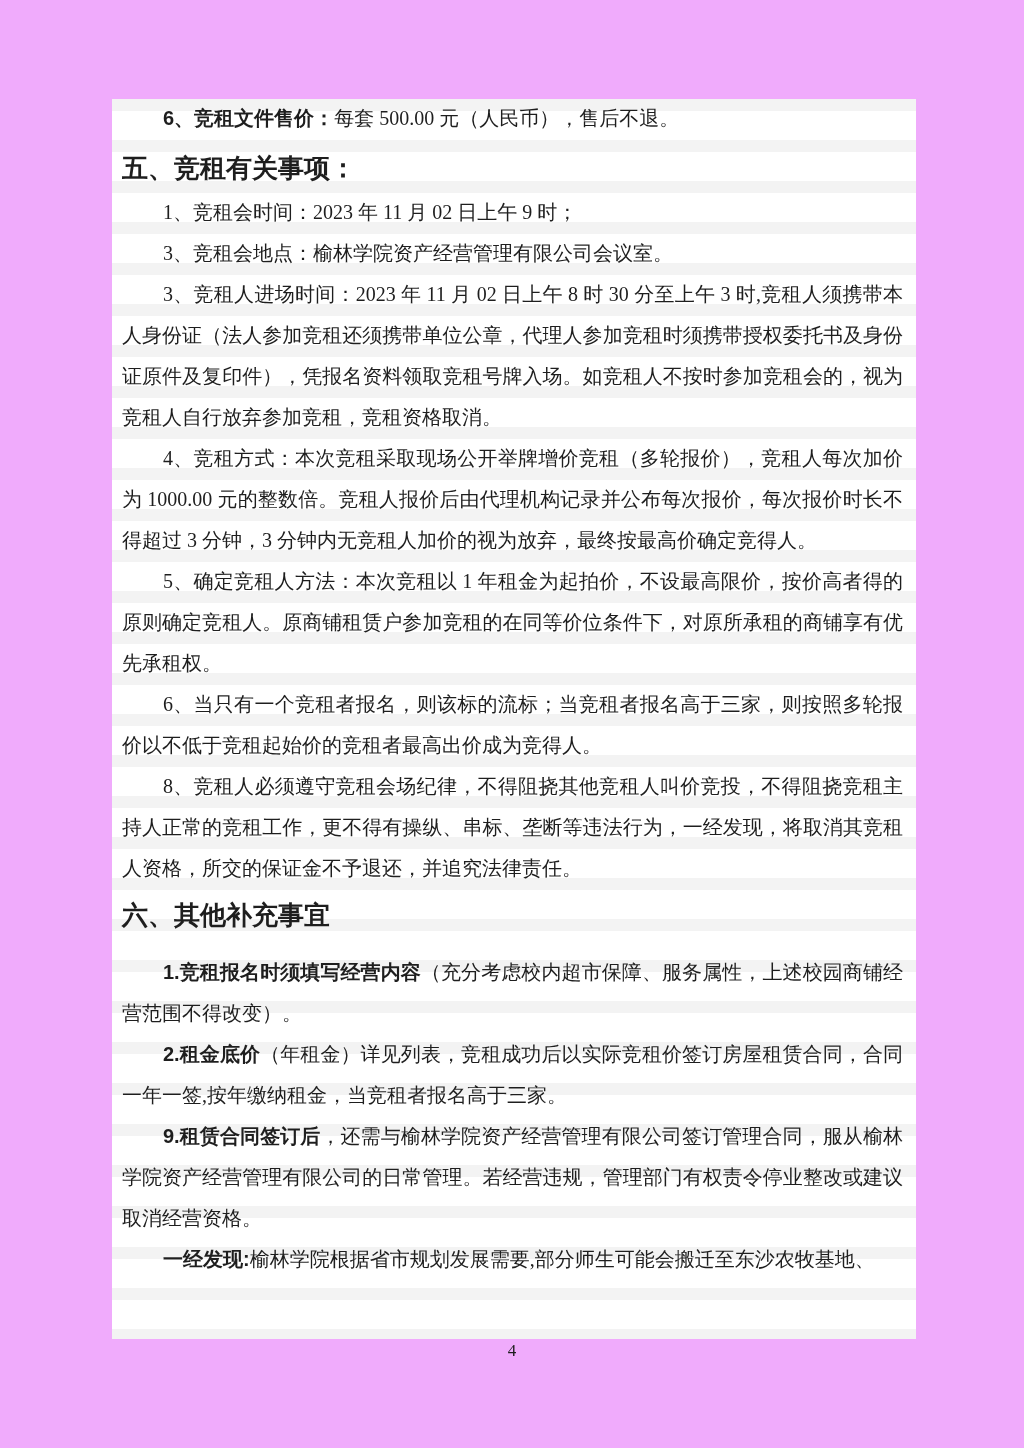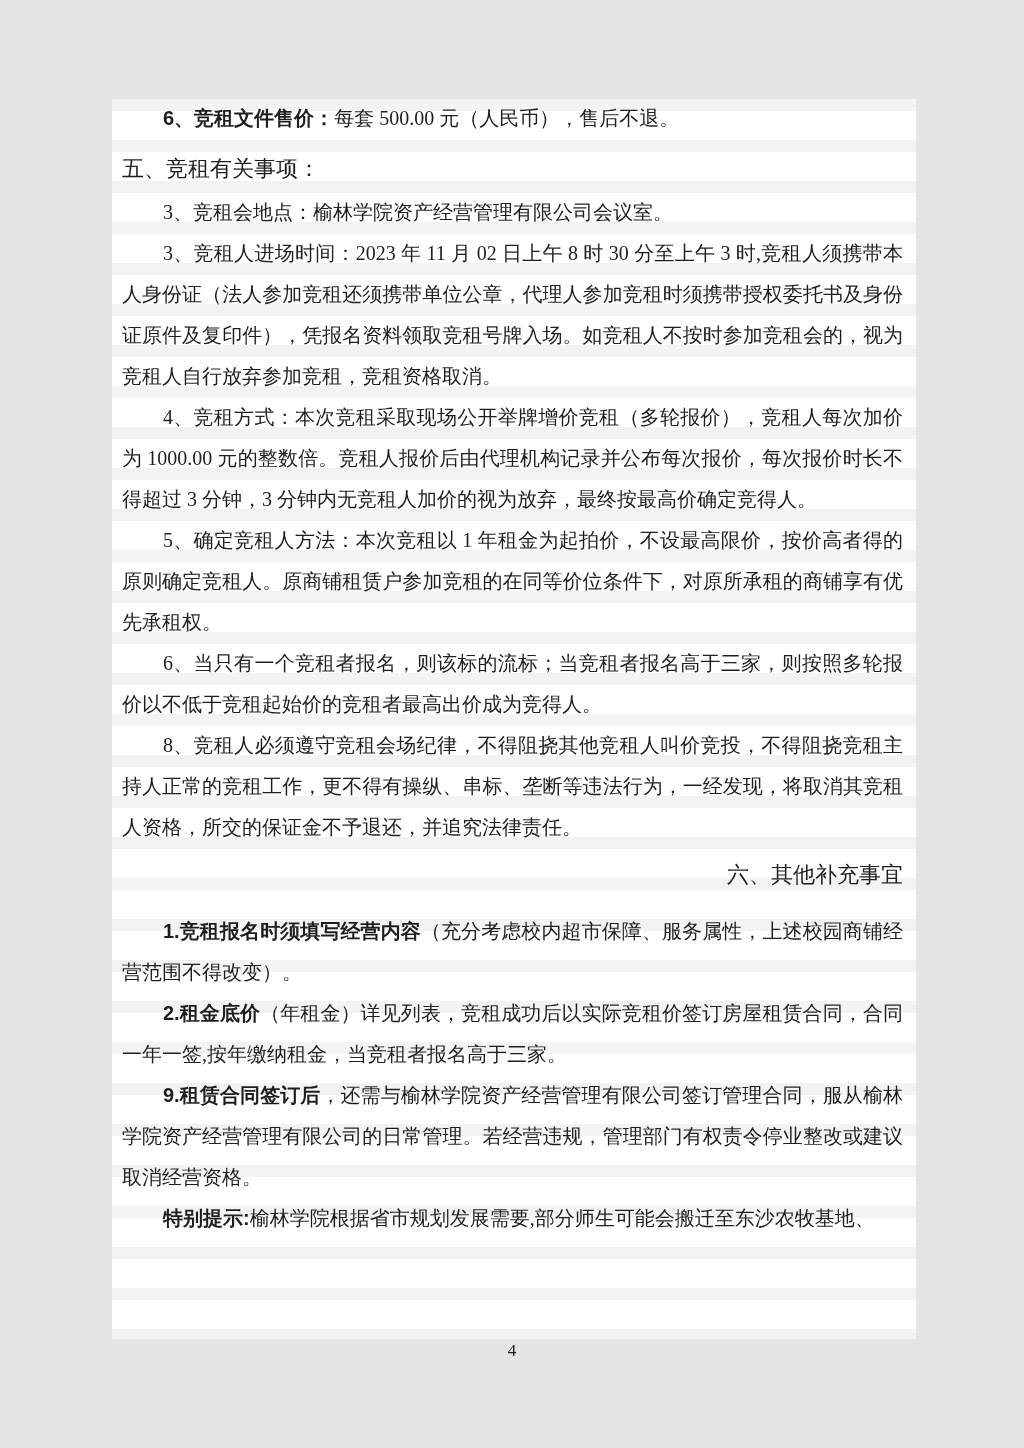--- a/index.html
+++ b/index.html
@@ -4,21 +4,21 @@
 <style>
   html, body {
     margin: 0;
     padding: 0;
     background: #ffffff;
   }
   .page {
     position: relative;
     width: 1024px;
     height: 1448px;
-    background: #e5e5e5;
+    background: #f0abfc;
     color: #1e1e1e;
     font-family: "Liberation Serif", "DejaVu Serif", serif;
     font-size: 20px;
     line-height: 41px;
     overflow: hidden;
     box-sizing: border-box;
   }
   
   .scan-stripes {
     position: absolute;
@@ -43,28 +43,28 @@
     margin: 0;
     text-align: justify;
     text-indent: 2.05em;
   }
   .lead {
     font-weight: 700;
     font-family: "Liberation Sans", "DejaVu Sans", sans-serif;
   }
   h3.heading {
     margin: 0;
-    font-size: 22px;
+    font-size: 26px;
     line-height: 41px;
-    font-weight: 400;
+    font-weight: 700;
     font-family: "Liberation Sans", "DejaVu Sans", sans-serif;
     text-indent: 0;
   }
   h3.heading-5 { margin-top: 9px; margin-bottom: 3px; }
-  h3.heading-6 { margin-top: 6px; margin-bottom: 16px; text-align: right; }
+  h3.heading-6 { margin-top: 6px; margin-bottom: 16px; }
   .page-number {
     position: absolute;
     top: 1340px;
     left: 0;
     width: 100%;
     text-align: center;
     font-size: 17px;
     line-height: 22px;
     z-index: 1;
   }
@@ -75,34 +75,35 @@
 <div class="page">
 
   <div class="scan-stripes"></div>
 
   <div class="content">
 
     <p class="para"><span class="lead">6、竞租文件售价：</span><span>每套 500.00 元（人民币），售后不退。</span></p>
 
     <h3 class="heading heading-5">五、竞租有关事项：</h3>
 
+    <p class="para">1、竞租会时间：2023 年 11 月 02 日上午 9 时；</p>
     <p class="para">3、竞租会地点：榆林学院资产经营管理有限公司会议室。</p>
     <p class="para">3、竞租人进场时间：2023 年 11 月 02 日上午 8 时 30 分至上午 3 时,竞租人须携带本人身份证（法人参加竞租还须携带单位公章，代理人参加竞租时须携带授权委托书及身份证原件及复印件），凭报名资料领取竞租号牌入场。如竞租人不按时参加竞租会的，视为竞租人自行放弃参加竞租，竞租资格取消。</p>
     <p class="para">4、竞租方式：本次竞租采取现场公开举牌增价竞租（多轮报价），竞租人每次加价为 1000.00 元的整数倍。竞租人报价后由代理机构记录并公布每次报价，每次报价时长不得超过 3 分钟，3 分钟内无竞租人加价的视为放弃，最终按最高价确定竞得人。</p>
     <p class="para">5、确定竞租人方法：本次竞租以 1 年租金为起拍价，不设最高限价，按价高者得的原则确定竞租人。原商铺租赁户参加竞租的在同等价位条件下，对原所承租的商铺享有优先承租权。</p>
     <p class="para">6、当只有一个竞租者报名，则该标的流标；当竞租者报名高于三家，则按照多轮报价以不低于竞租起始价的竞租者最高出价成为竞得人。</p>
     <p class="para">8、竞租人必须遵守竞租会场纪律，不得阻挠其他竞租人叫价竞投，不得阻挠竞租主持人正常的竞租工作，更不得有操纵、串标、垄断等违法行为，一经发现，将取消其竞租人资格，所交的保证金不予退还，并追究法律责任。</p>
 
     <h3 class="heading heading-6">六、其他补充事宜</h3>
 
     <p class="para"><span class="lead">1.竞租报名时须填写经营内容</span><span>（充分考虑校内超市保障、服务属性，上述校园商铺经营范围不得改变）。</span></p>
 
     <p class="para"><span class="lead">2.租金底价</span><span>（年租金）详见列表，竞租成功后以实际竞租价签订房屋租赁合同，合同一年一签,按年缴纳租金，当竞租者报名高于三家。</span></p>
 
     <p class="para"><span class="lead">9.租赁合同签订后</span><span>，还需与榆林学院资产经营管理有限公司签订管理合同，服从榆林学院资产经营管理有限公司的日常管理。若经营违规，管理部门有权责令停业整改或建议取消经营资格。</span></p>
 
-    <p class="para"><span class="lead">特别提示:</span><span>榆林学院根据省市规划发展需要,部分师生可能会搬迁至东沙农牧基地、</span></p>
+    <p class="para"><span class="lead">一经发现:</span><span>榆林学院根据省市规划发展需要,部分师生可能会搬迁至东沙农牧基地、</span></p>
 
   </div>
 
   <div class="page-number">4</div>
 
 </div>
 
 </body></html>

